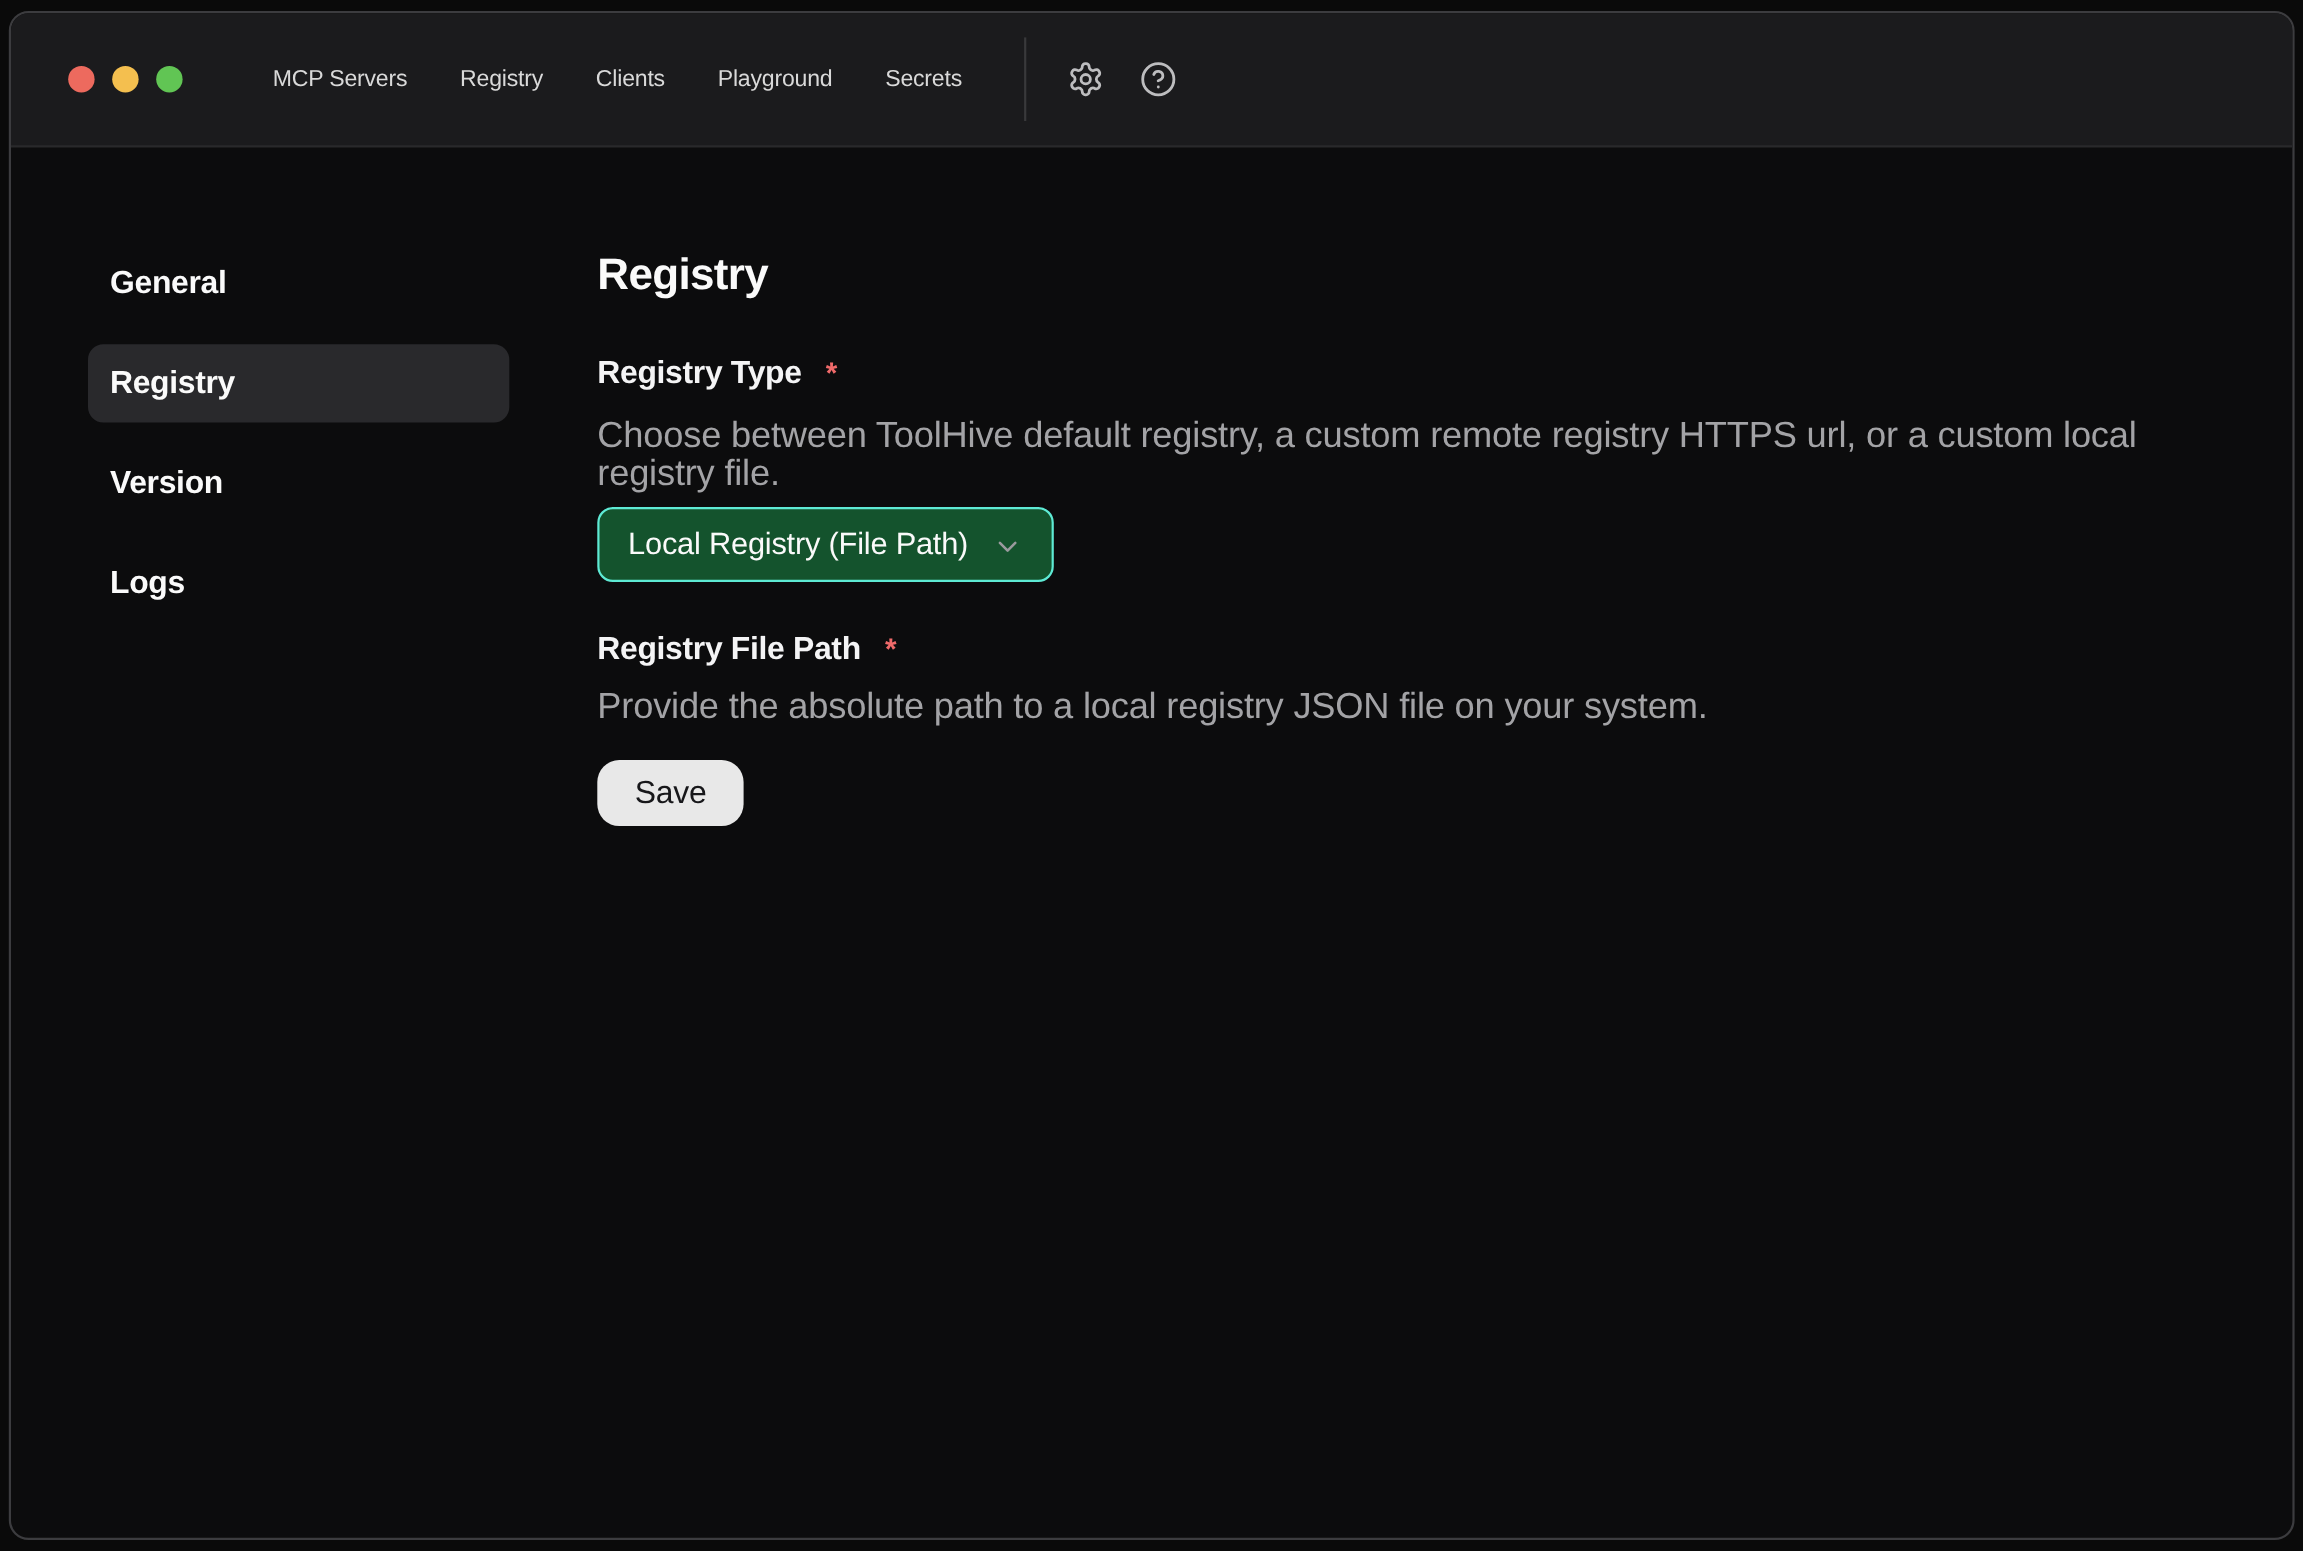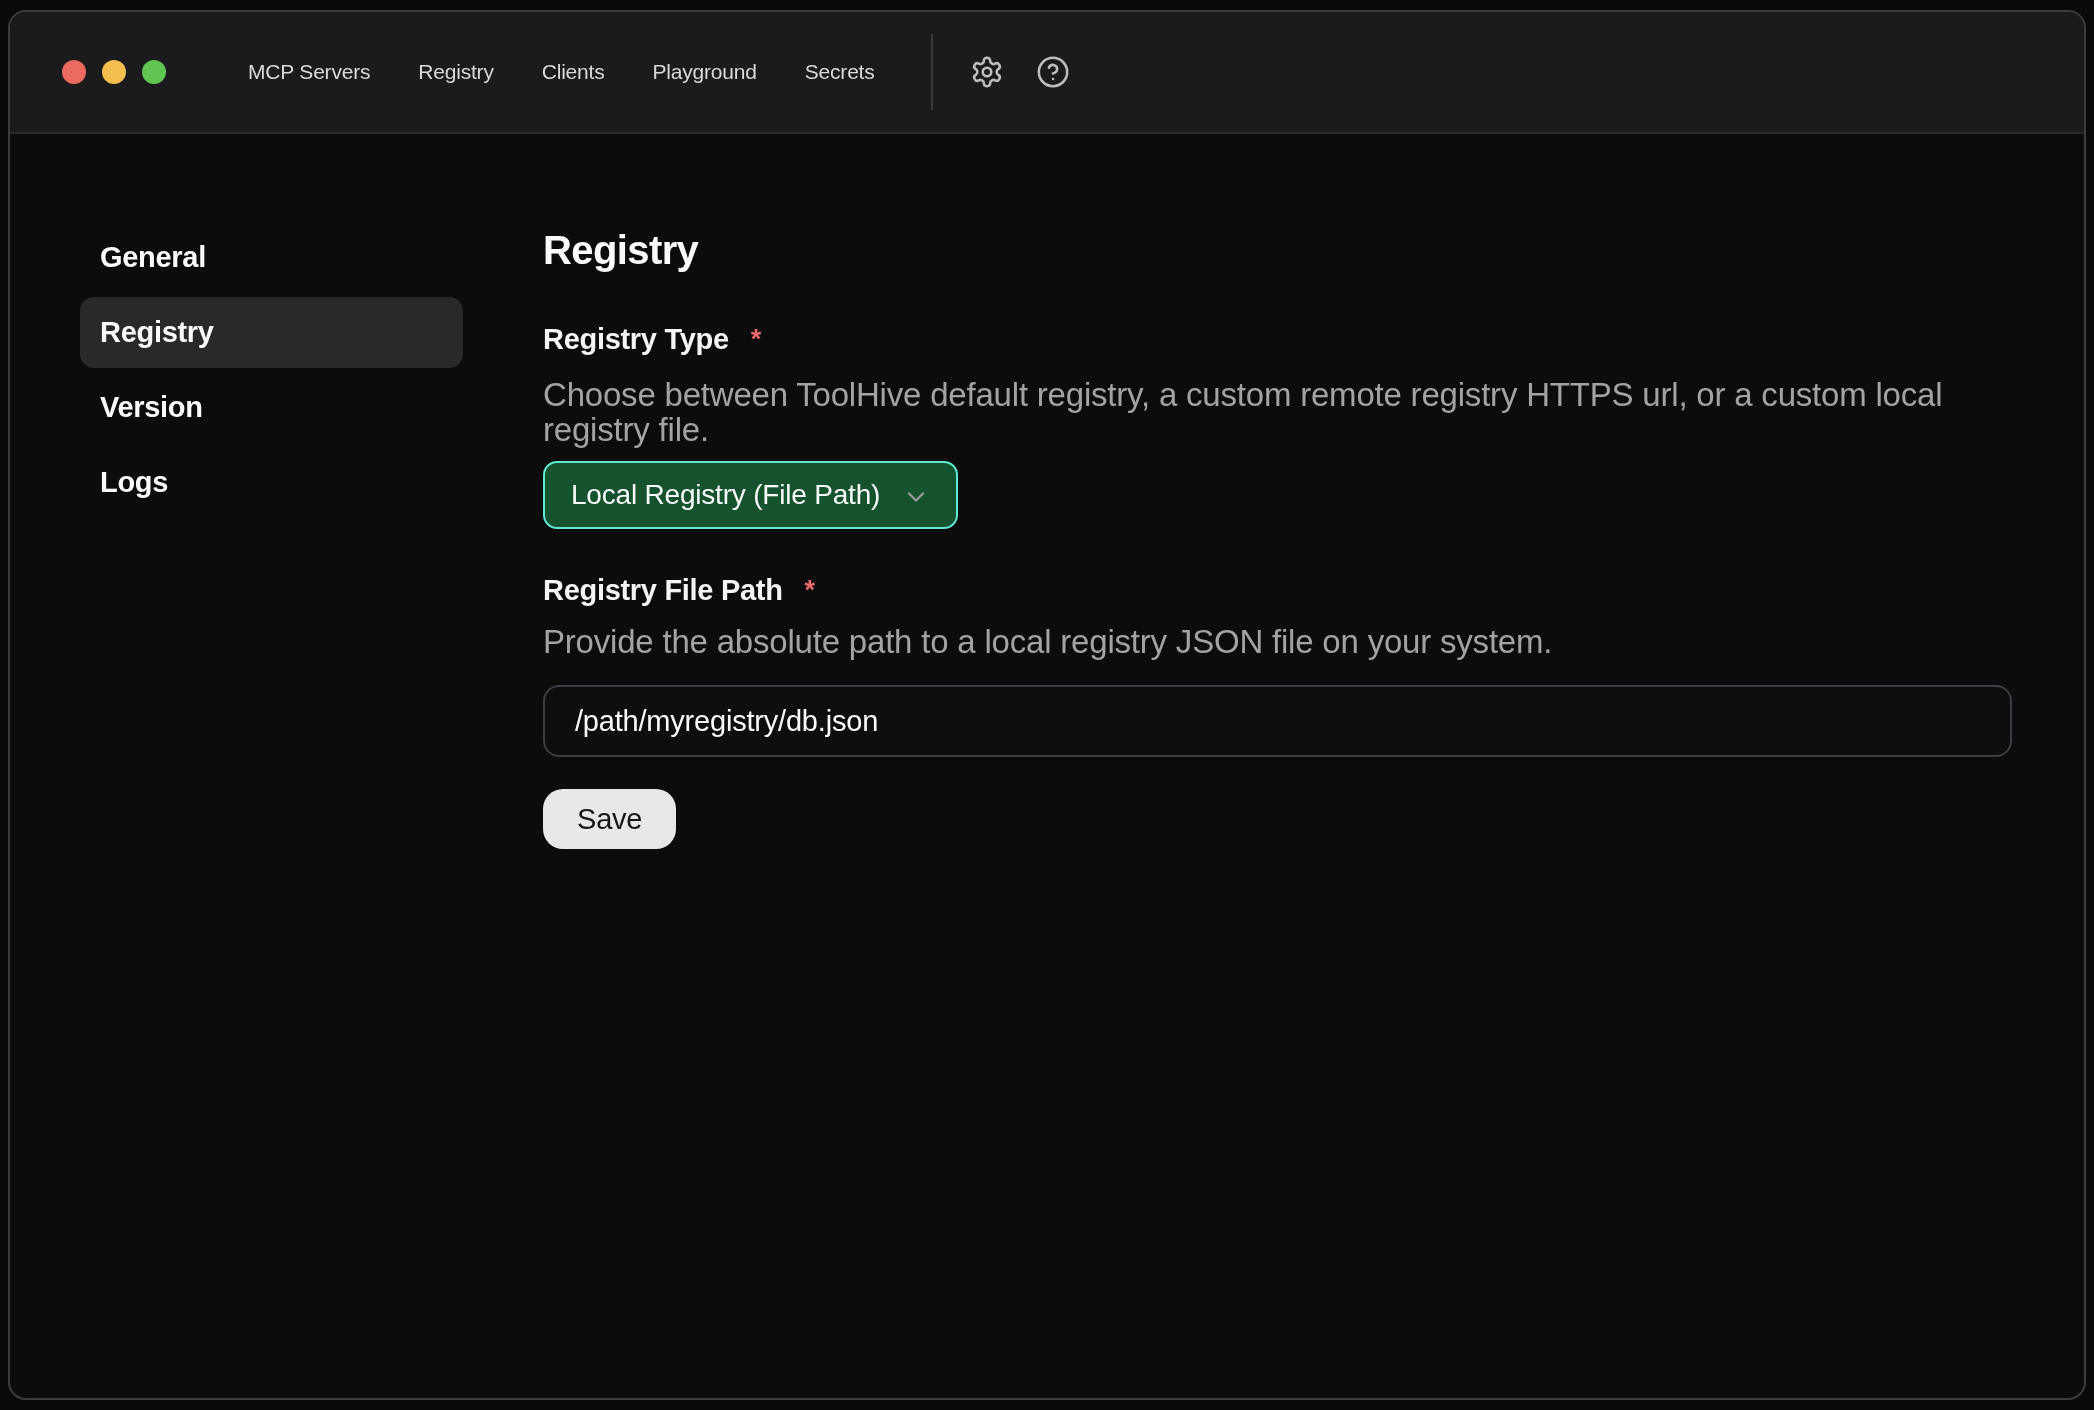--- a/index.html
+++ b/index.html
@@ -70,21 +70,21 @@
     color: #fafafa;
   }
   .columns { display: flex; margin-top: 56px; align-items: flex-start; }
 
   
   .sidebar {
     width: 383px;
     flex-shrink: 0;
     display: flex;
     flex-direction: column;
-    gap: 4px;
+    gap: 20px;
   }
   .side-item {
     box-sizing: border-box;
     padding: 18px 20px;
     border-radius: 14px;
     font-size: 29px;
     line-height: 35px;
     font-weight: 700;
     letter-spacing: -0.3px;
     color: #fafafa;
@@ -243,21 +243,20 @@
               </svg>
             </div>
           </div>
 
           <div class="field field-2">
             <div class="field-label">
               <span>Registry File Path</span>
               <span class="req" style="color: rgb(239, 106, 106);">*</span>
             </div>
             <p class="desc">Provide the absolute path to a local registry JSON file on your system.</p>
-            <input class="text-input" type="text" value="/path/myregistry/db.json" style="">
           </div>
 
           <button class="save" style="background: rgb(232, 232, 232);">Save</button>
         </section>
 
       </div>
     </main>
 
   </div>
 </div>

